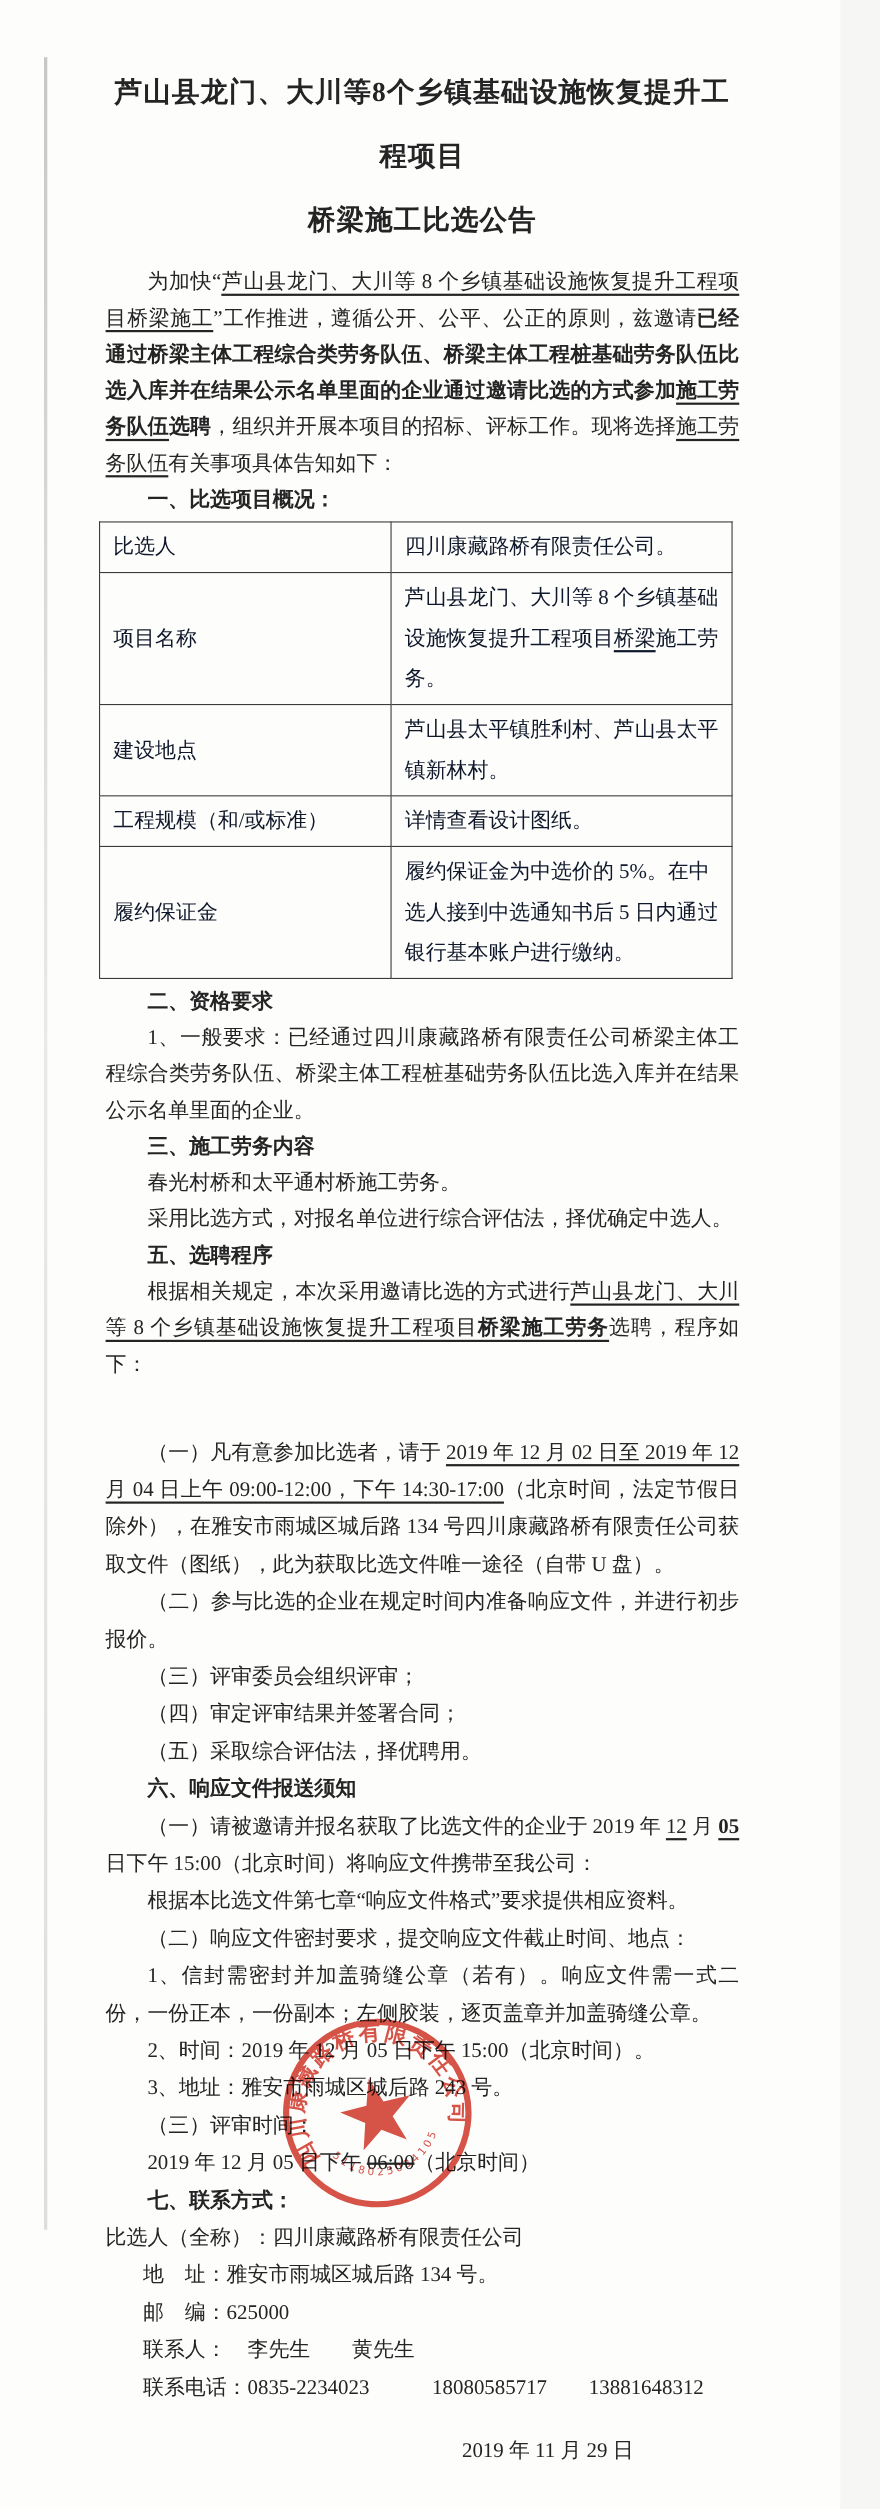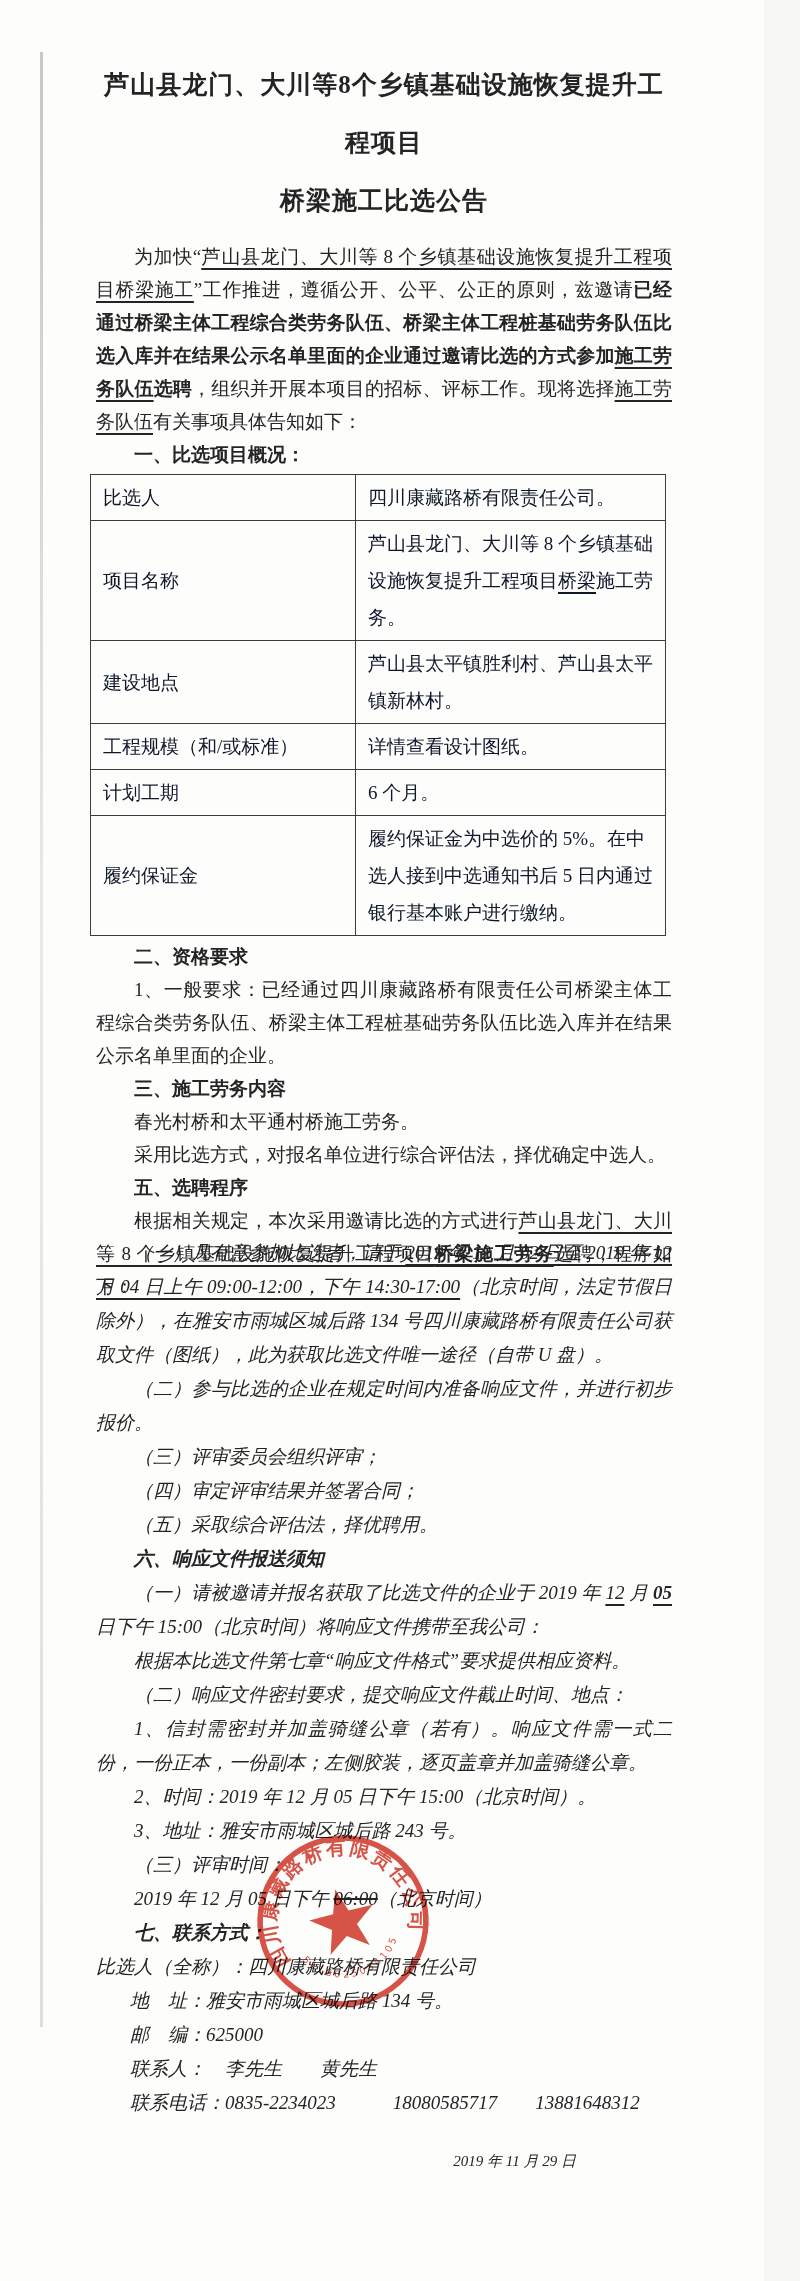--- a/index.html
+++ b/index.html
@@ -11,21 +11,21 @@
   .sheet{
     position:relative;width:764px;height:2281px;
     background:#fdfdfc;color:#242424;
   }
   .scan-line{
     position:absolute;left:40px;top:52px;width:3px;height:1975px;
     background:linear-gradient(180deg,rgba(60,60,60,.28),rgba(60,60,60,.10) 45%,rgba(60,60,60,.16));
   }
   .page{padding:0 92px 0 96px;}
   .page1{padding-top:56px;}
-  .page2{position:absolute;top:1236px;left:0;right:0;padding:0 92px 0 96px;font-style:italic;}
+  .page2{position:absolute;top:1304px;left:0;right:0;padding:0 92px 0 96px;}
   .doc-title{
     text-align:center;font-weight:bold;font-size:25px;line-height:58px;
     letter-spacing:1px;margin-bottom:10px;
   }
   .para{font-size:19px;line-height:33px;text-align:justify;margin:0;}
   .page2 .para{line-height:34px;}
   .indent{text-indent:2em;}
   .heading{font-weight:bold;}
   .contact-indent{padding-left:34px;}
   .b{font-weight:bold;}
@@ -33,21 +33,21 @@
   .s{text-decoration:line-through;text-decoration-thickness:2px;}
   table.overview{
     width:100%;border-collapse:collapse;margin:3px 0 4px -6px;
   }
   table.overview td{
     border:1.5px solid #3c3c3c;font-size:19px;line-height:37px;
     padding:4px 12px;text-align:left;vertical-align:middle;color:#0f172a;
   }
   table.overview td.label-cell{width:240px;}
   .date-line{
-    font-size:15px;line-height:34px;text-align:right;padding-right:96px;margin-top:24px;
+    font-size:19px;line-height:34px;text-align:right;padding-right:96px;margin-top:24px;
   }
   .seal{
     position:absolute;left:252px;top:1830px;width:182px;height:182px;
     transform:rotate(-14deg);opacity:.88;mix-blend-mode:multiply;
     pointer-events:none;
   }
   .seal-text{font-size:19.5px;font-weight:bold;letter-spacing:2.5px;}
   .seal-digits{font-size:9.5px;letter-spacing:3px;font-family:"DejaVu Sans","Liberation Sans",sans-serif;}
 </style>
 </head>
@@ -76,24 +76,20 @@
             <td class="label-cell"><span>项目名称</span></td>
             <td><span>芦山县龙门、大川等 8 个乡镇基础设施恢复提升工程项目</span><span class="u">桥梁</span><span>施工劳务。</span></td>
           </tr>
           <tr>
             <td class="label-cell"><span>建设地点</span></td>
             <td><span>芦山县太平镇胜利村、芦山县太平镇新林村。</span></td>
           </tr>
           <tr>
             <td class="label-cell"><span>工程规模（和/或标准）</span></td>
             <td><span>详情查看设计图纸。</span></td>
-          </tr>
-          <tr>
-            <td class="label-cell"><span>计划工期</span></td>
-            <td><span>6 个月。</span></td>
           </tr>
           <tr>
             <td class="label-cell"><span>履约保证金</span></td>
             <td><span>履约保证金为中选价的 5%。在中选人接到中选通知书后 5 日内通过银行基本账户进行缴纳。</span></td>
           </tr>
         </tbody>
     </table>
 
     <p class="para indent heading">二、资格要求</p>
     <p class="para indent"><span>1、一般要求：已经通过四川康藏路桥有限责任公司桥梁主体工程综合类劳务队伍、桥梁主体工程桩基础劳务队伍比选入库并在结果公示名单里面的企业。</span></p>

